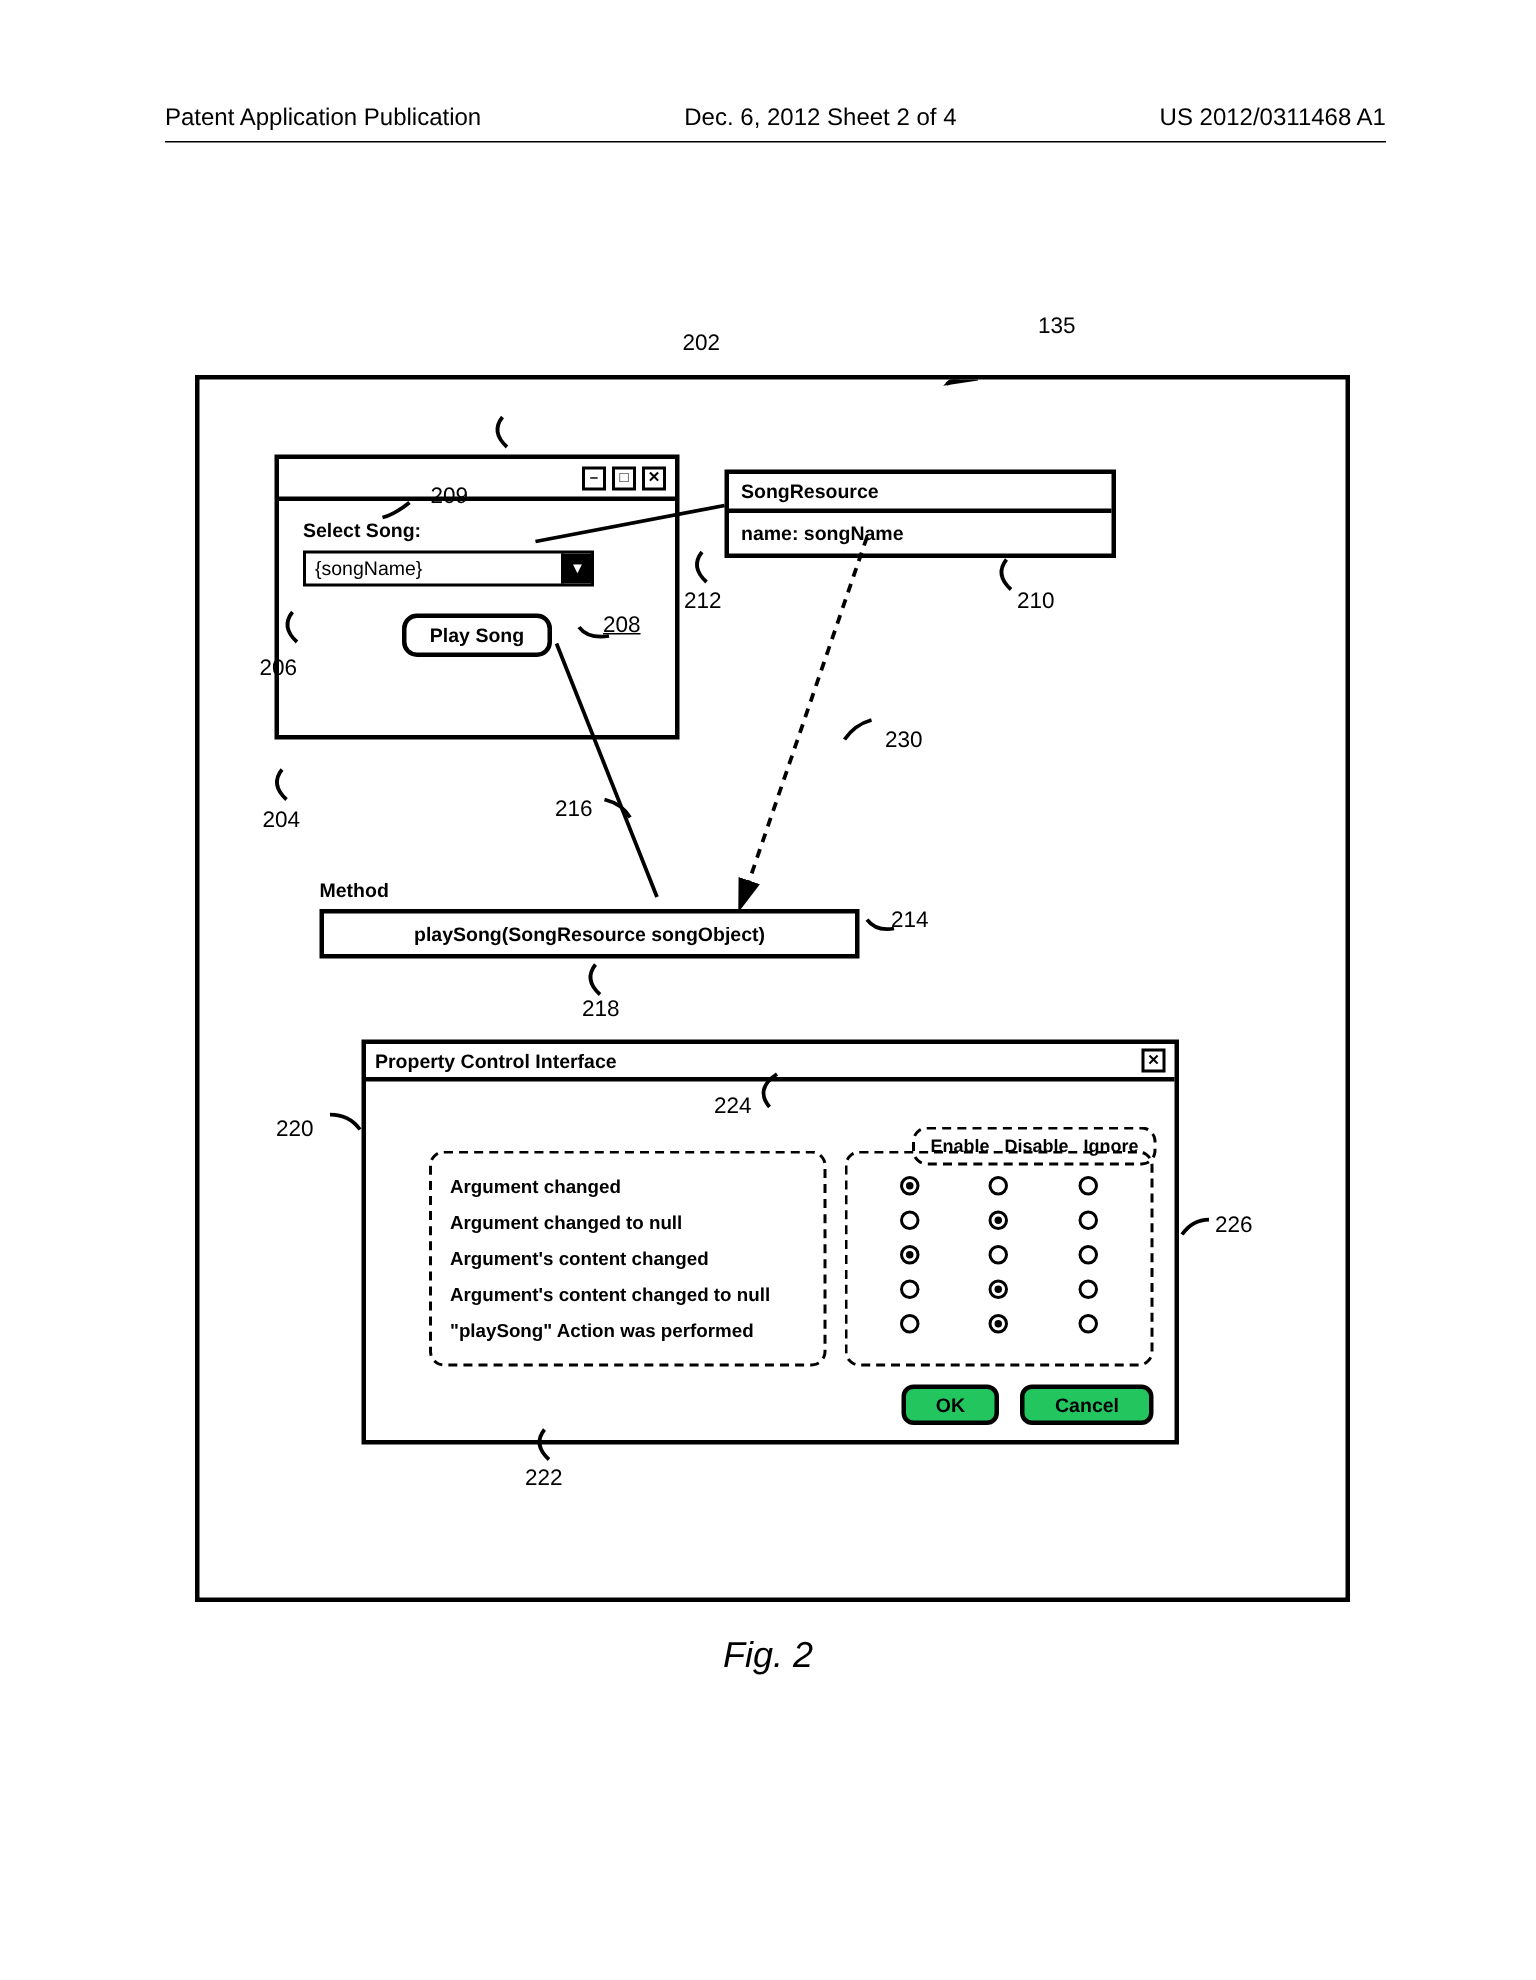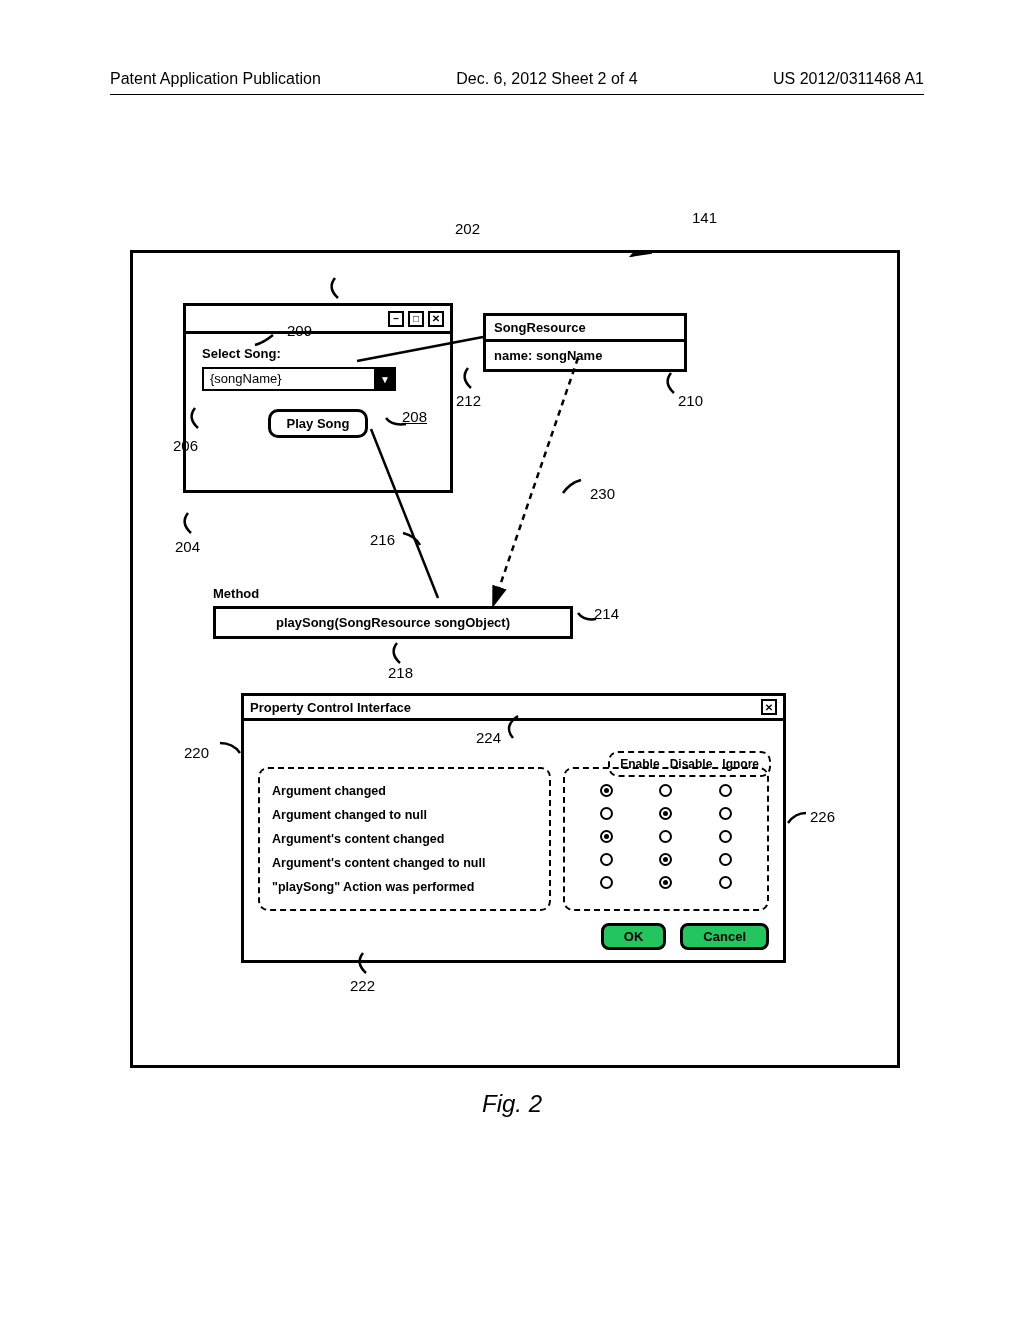--- a/index.html
+++ b/index.html
@@ -83,21 +83,21 @@
   border-radius: 10px;
   padding: 4px 16px;
   font-size: 13px;
   font-weight: bold;
   background: #fff;
 }
 .song-resource-box {
   position: absolute;
   left: 350px;
   top: 60px;
-  width: 204px;
+  width: 261px;
   border: 3px solid #000;
 }
 .sr-title {
   font-weight: bold;
   font-size: 13px;
   padding: 4px 8px;
   border-bottom: 3px solid #000;
 }
 .sr-body { padding: 6px 8px; font-size: 13px; font-weight: bold; }
 .method-box {
@@ -249,21 +249,21 @@
   </div>
 
   <div class="method-label">Method</div>
   <div class="method-box">playSong(SongResource songObject)</div>
 
   <div class="pci-window">
     <div class="pci-titlebar">
       <span>Property Control Interface</span>
       <span class="pci-close">✕</span>
     </div>
-    <div class="pci-body" style="position:relative;">
+    <div class="pci-body" style="position:relative;margin-left:28px;">
       <div class="col-headers">
         <span>Enable</span>
         <span>Disable</span>
         <span>Ignore</span>
       </div>
       <div class="pci-content">
         <div class="arg-box" id="arg-box">
             <div class="arg-row">Argument changed</div>
             <div class="arg-row">Argument changed to null</div>
             <div class="arg-row">Argument's content changed</div>
@@ -346,21 +346,21 @@
 
     <path d="M380 485 q -10 -12 5 -22" fill="none" stroke="#000" stroke-width="2.5"></path>
 
     <path d="M655 570 q 7 -10 18 -10" fill="none" stroke="#000" stroke-width="2.5"></path>
 
     <path d="M230 700 q -8 10 3 20" fill="none" stroke="#000" stroke-width="2.5"></path>
   </svg>
 
 </div>
 
-<div class="ref" style="left:692px; top:209px;">141</div>
+<div class="ref" style="left:692px; top:209px;">135</div>
 <div class="ref" style="left:455px; top:220px;">202</div>
 <div class="ref" style="left:175px; top:538px;">204</div>
 <div class="ref" style="left:173px; top:437px;">206</div>
 <div class="ref" style="left:402px; top:408px;text-decoration:underline;">208</div>
 <div class="ref" style="left:287px; top:322px;">209</div>
 <div class="ref" style="left:678px; top:392px;">210</div>
 <div class="ref" style="left:456px; top:392px;">212</div>
 <div class="ref" style="left:594px; top:605px;">214</div>
 <div class="ref" style="left:370px; top:531px;">216</div>
 <div class="ref" style="left:388px; top:664px;">218</div>

